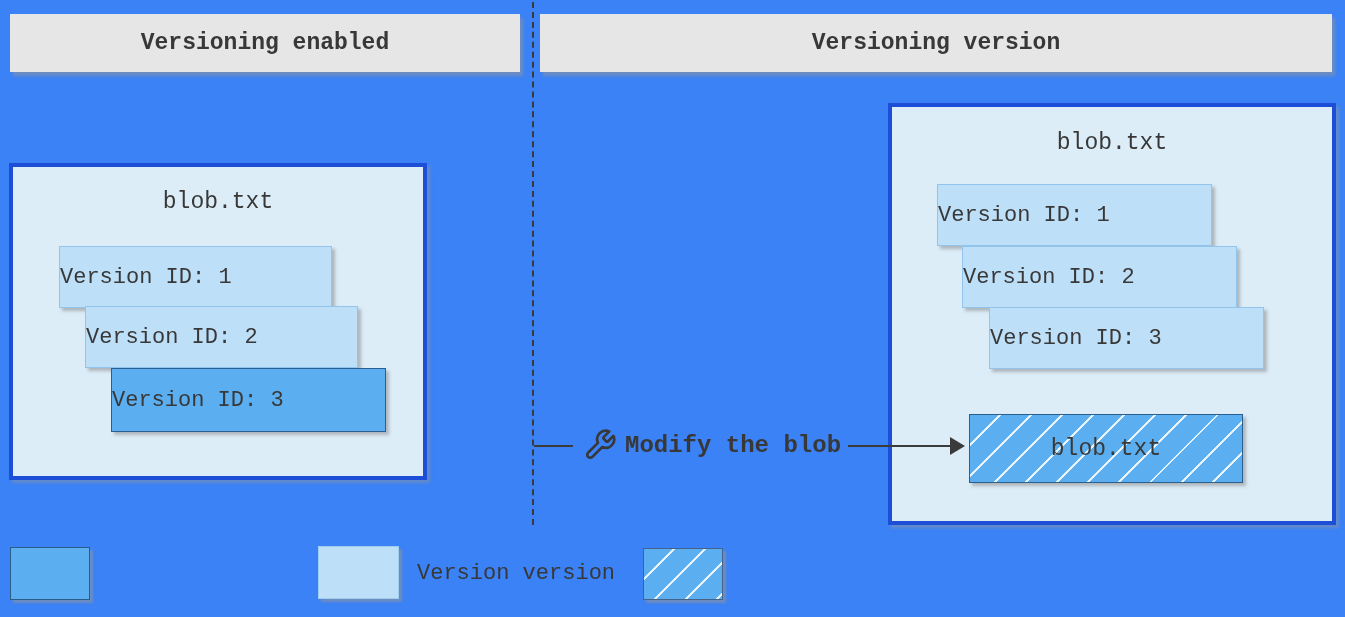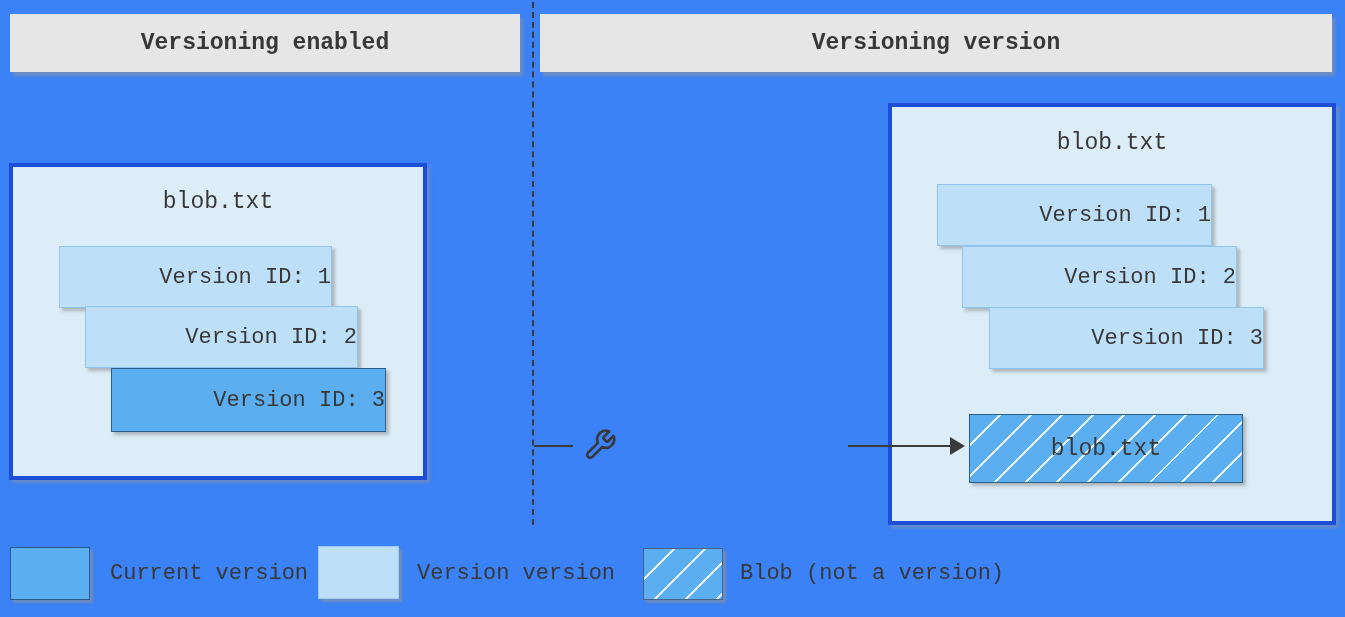--- a/index.html
+++ b/index.html
@@ -29,21 +29,21 @@
   }
   .container-title{
     position:absolute;left:0;right:0;text-align:center;
     font-size:23px;
   }
 
   
   .vbox{
     position:absolute;box-sizing:border-box;
     width:273px;height:62px;
-    display:flex;align-items:center;justify-content:flex-end;
+    display:flex;align-items:center;justify-content:flex-start;
     font-size:22px;
     box-shadow:3px 3px 3px rgba(130,130,130,.5);
   }
   .vbox.previous{background:var(--previous);border:1px solid #93c5ec;}
   .vbox.current{background:var(--current);border:1px solid #29608f;}
 
   .hatch{
     background:
       repeating-linear-gradient(135deg,
         rgba(255,255,255,0) 0 20px,
@@ -121,25 +121,24 @@
       <span>blob.txt</span>
     </div>
   </div>
 
   <div class="abs hline" style="left:534px;top:445px;width:39px;"></div>
   <div class="abs" style="left:583px;top:428px;width:34px;height:34px;">
     <svg width="34" height="34" viewBox="0 0 24 24" fill="none" stroke="#383838" stroke-width="1.9" stroke-linecap="round" stroke-linejoin="round">
       <path d="M14.7 6.3a1 1 0 0 0 0 1.4l1.6 1.6a1 1 0 0 0 1.4 0l3.77-3.77a6 6 0 0 1-7.94 7.94l-6.91 6.91a2.12 2.12 0 0 1-3-3l6.91-6.91a6 6 0 0 1 7.94-7.94l-3.76 3.76z"></path>
     </svg>
   </div>
+  <div class="abs action-label" style="left:625px;top:432px;">Modify the blob</div>
   <div class="abs hline" style="left:848px;top:445px;width:106px;"></div>
   <div class="abs arrowhead" style="left:950px;top:437px;"></div>
 
   <div class="abs swatch sw-current" style="left:10px;top:547px;"></div>
-  <div class="abs legend-label" style="left:110px;top:561px;">Current version</div>
 
   <div class="abs swatch sw-previous" style="left:318px;top:546px;width:81px;"></div>
   <div class="abs legend-label" style="left:417px;top:561px;">Version version</div>
 
   <div class="abs swatch sw-hatch hatch" style="left:643px;top:548px;height:52px;"></div>
-  <div class="abs legend-label" style="left:740px;top:561px;">Blob (not a version)</div>
 
 </div>
 
 </body></html>

